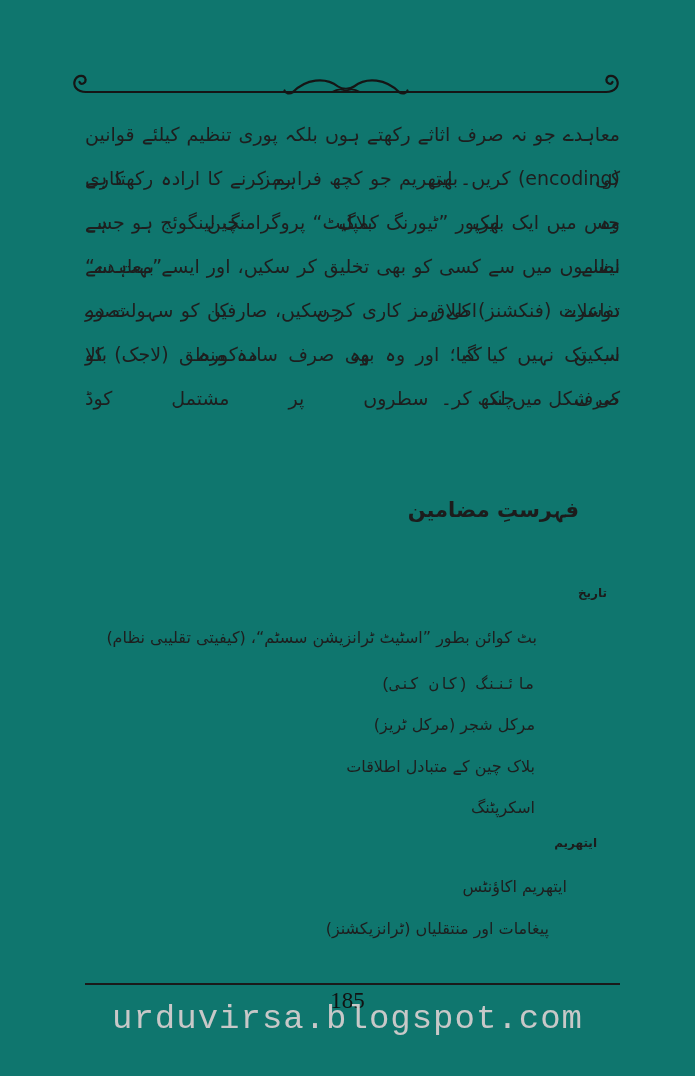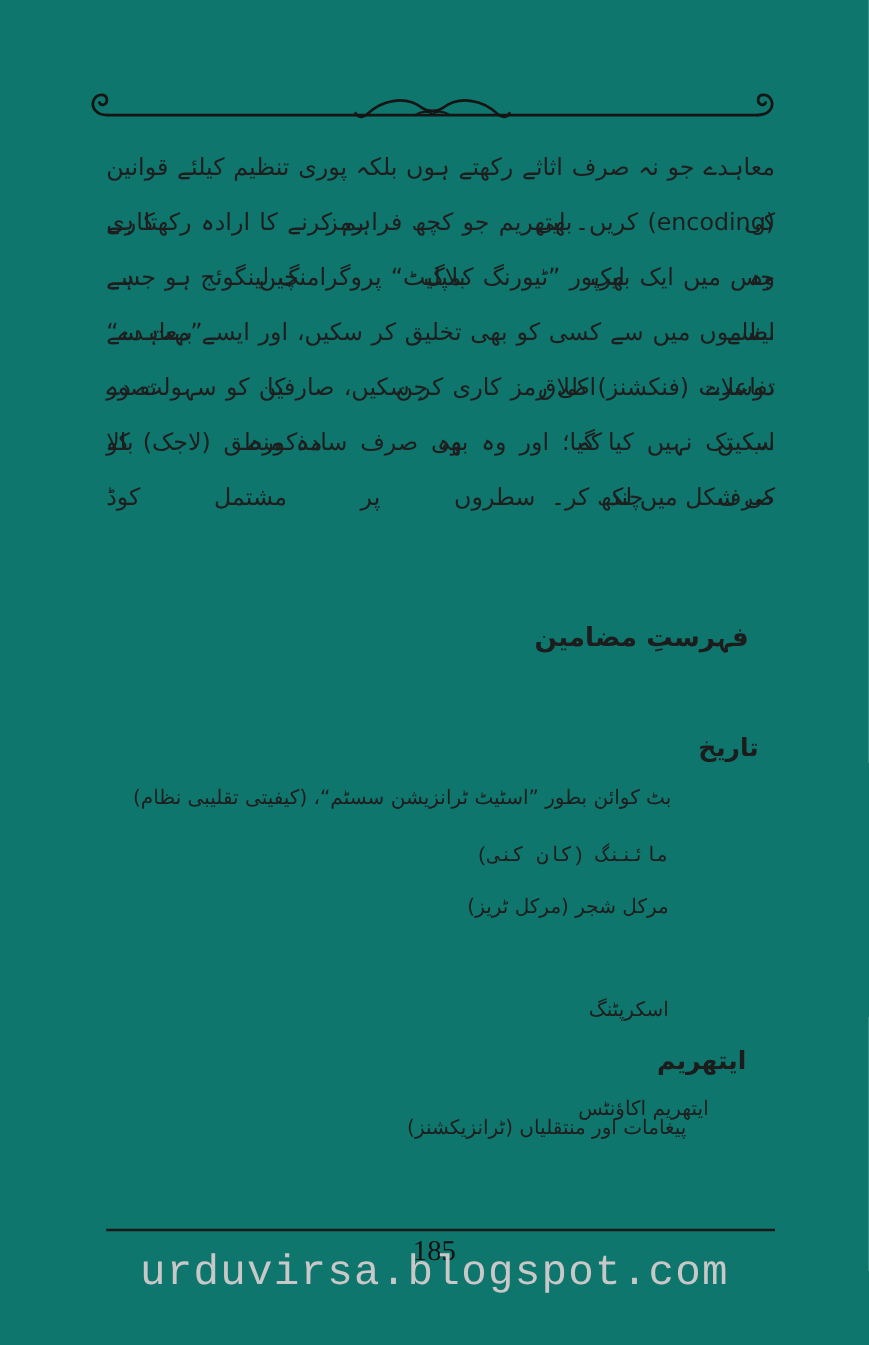--- a/index.html
+++ b/index.html
@@ -22,40 +22,40 @@
   }
   .pline{
     text-align:justify;text-align-last:justify;
     white-space:normal;
     height:44px;overflow:visible;
   }
   .pline-last{text-align-last:start;}
 
   
   .toc-heading{
-    position:absolute;right:96px;top:498px;
+    position:absolute;right:116px;top:498px;
     direction:rtl;color:#1c1c1c;font-size:21px;font-weight:bold;
   }
   .sec-heading{
     position:absolute;direction:rtl;color:#1c1c1c;
-    font-size:20px;font-weight:bold;white-space:nowrap;
+    font-size:12px;font-weight:bold;white-space:nowrap;
   }
   .toc-item{
     position:absolute;direction:rtl;color:#1e1e1e;
     font-size:16px;white-space:nowrap;text-align:right;
   }
   .sec-tarikh{right:88px;top:586px;}
   .item-1{right:158px;top:628px;}
   .item-2{right:160px;top:674px;font-family:Liberation Mono, monospace;}
   .item-3{right:160px;top:715px;}
   .item-4{right:160px;top:757px;}
   .item-5{right:160px;top:798px;}
   .sec-ethereum{right:98px;top:836px;}
   .item-6{right:128px;top:877px;}
-  .item-7{right:146px;top:892px;}
+  .item-7{right:146px;top:919px;}
 
   
   .footer-rule{
     position:absolute;left:85px;top:983px;width:535px;height:2px;
     background:#1a1a1a;
   }
   .page-number{
     position:absolute;left:0;top:988px;width:695px;
     text-align:center;direction:ltr;
     font-family:"Liberation Serif",serif;font-size:23px;color:#111111;
@@ -96,20 +96,21 @@
     <div class="pline">اب تک نہیں کیا گیا؛ اور وہ بھی صرف سادہ منطق (لاجک) کو صرف چند سطروں پر مشتمل کوڈ</div>
     <div class="pline pline-last">کی شکل میں لکھ کر۔</div>
   </div>
 
   <div class="toc-heading">فہرستِ مضامین</div>
 
   <div class="sec-heading sec-tarikh">تاریخ</div>
   <div class="toc-item item-1">بٹ کوائن بطور ”اسٹیٹ ٹرانزیشن سسٹم“، (کیفیتی تقلیبی نظام)</div>
   <div class="toc-item item-2">مائننگ (کان کنی)</div>
   <div class="toc-item item-3">مرکل شجر (مرکل ٹریز)</div>
+  <div class="toc-item item-4">بلاک چین کے متبادل اطلاقات</div>
   <div class="toc-item item-5">اسکرپٹنگ</div>
 
   <div class="sec-heading sec-ethereum">ایتھریم</div>
   <div class="toc-item item-6">ایتھریم اکاؤنٹس</div>
   <div class="toc-item item-7">پیغامات اور منتقلیاں (ٹرانزیکشنز)</div>
 
   <div class="footer-rule"></div>
   <div class="page-number">185</div>
   <div class="watermark">urduvirsa.blogspot.com</div>
 

